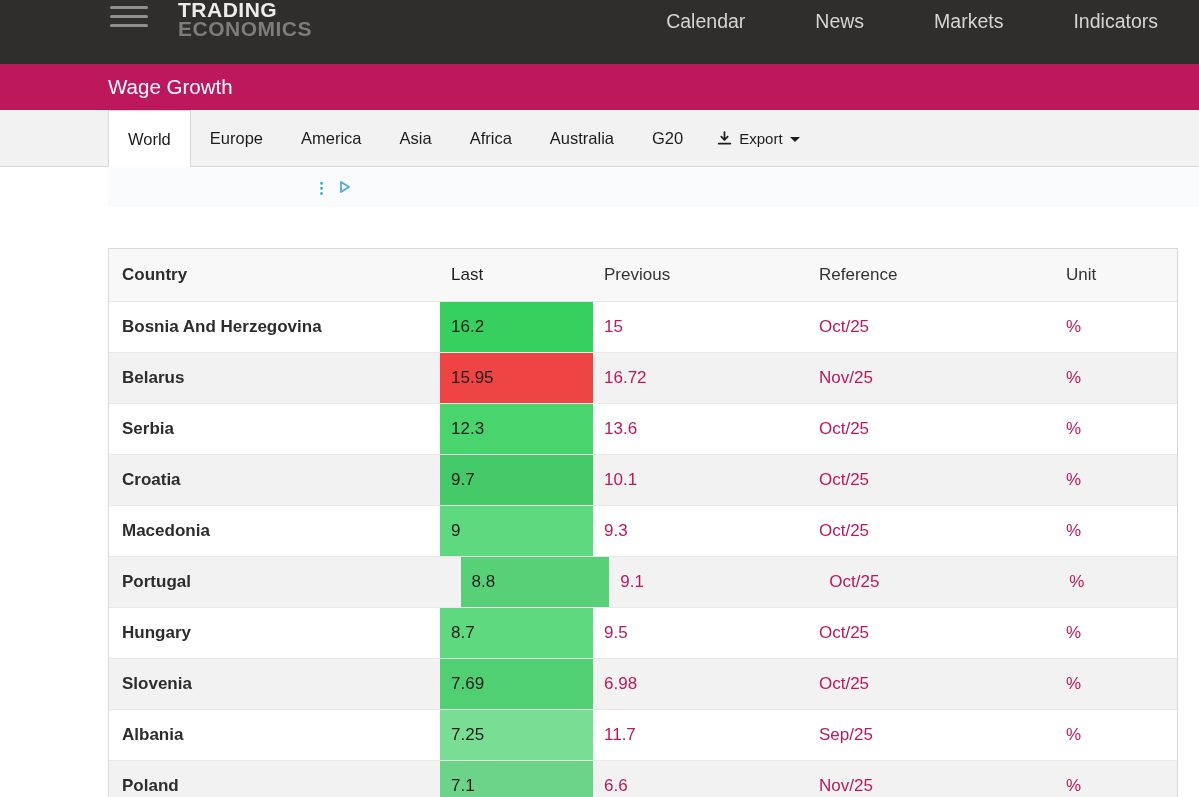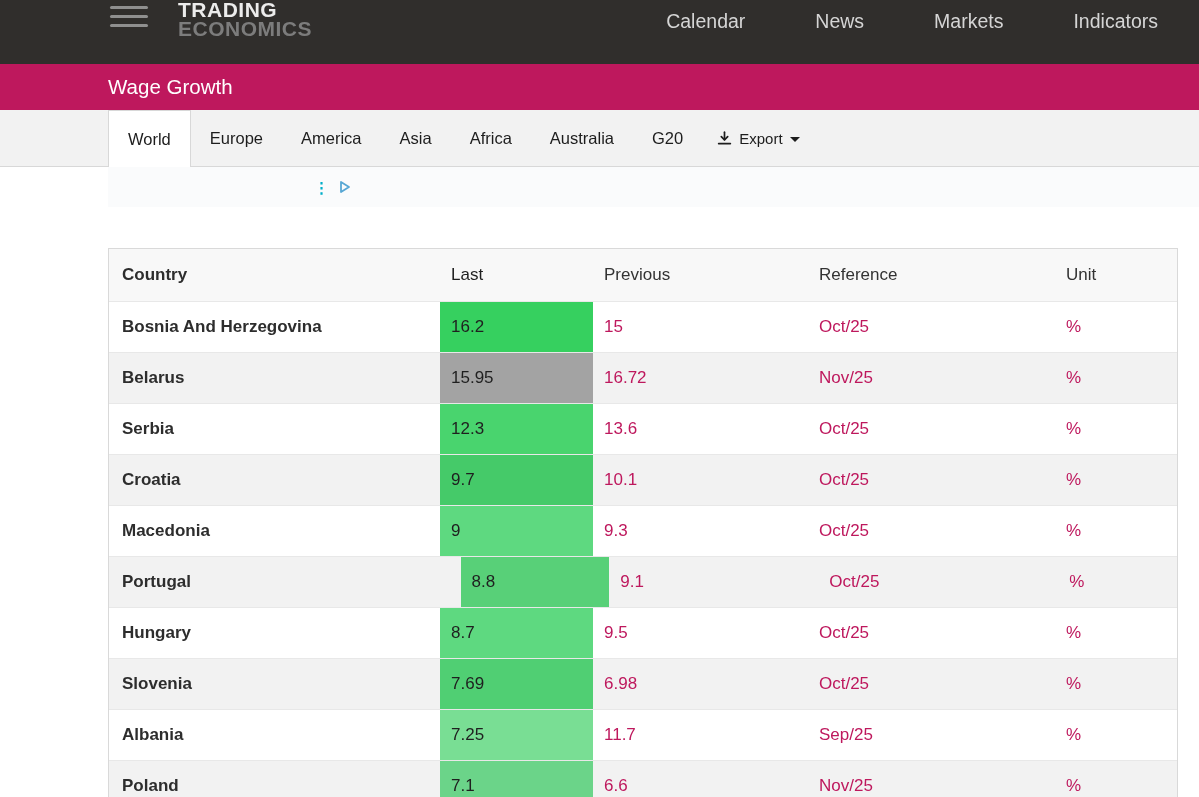--- a/index.html
+++ b/index.html
@@ -152,21 +152,21 @@
   <div class="t-row">
     <div class="t-cell c0">Bosnia And Herzegovina</div>
     <div class="t-cell c1" style="background: rgb(54, 208, 95);">16.2</div>
     <div class="t-cell c2">15</div>
     <div class="t-cell c3">Oct/25</div>
     <div class="t-cell c4">%</div>
   </div>
 
   <div class="t-row stripe">
     <div class="t-cell c0">Belarus</div>
-    <div class="t-cell c1" style="background: #a3a3a3;">15.95</div>
+    <div class="t-cell c1" style="background: #ef4444;">15.95</div>
     <div class="t-cell c2">16.72</div>
     <div class="t-cell c3">Nov/25</div>
     <div class="t-cell c4">%</div>
   </div>
 
   <div class="t-row">
     <div class="t-cell c0">Serbia</div>
     <div class="t-cell c1" style="background: rgb(73, 212, 110);">12.3</div>
     <div class="t-cell c2">13.6</div>
     <div class="t-cell c3">Oct/25</div>

